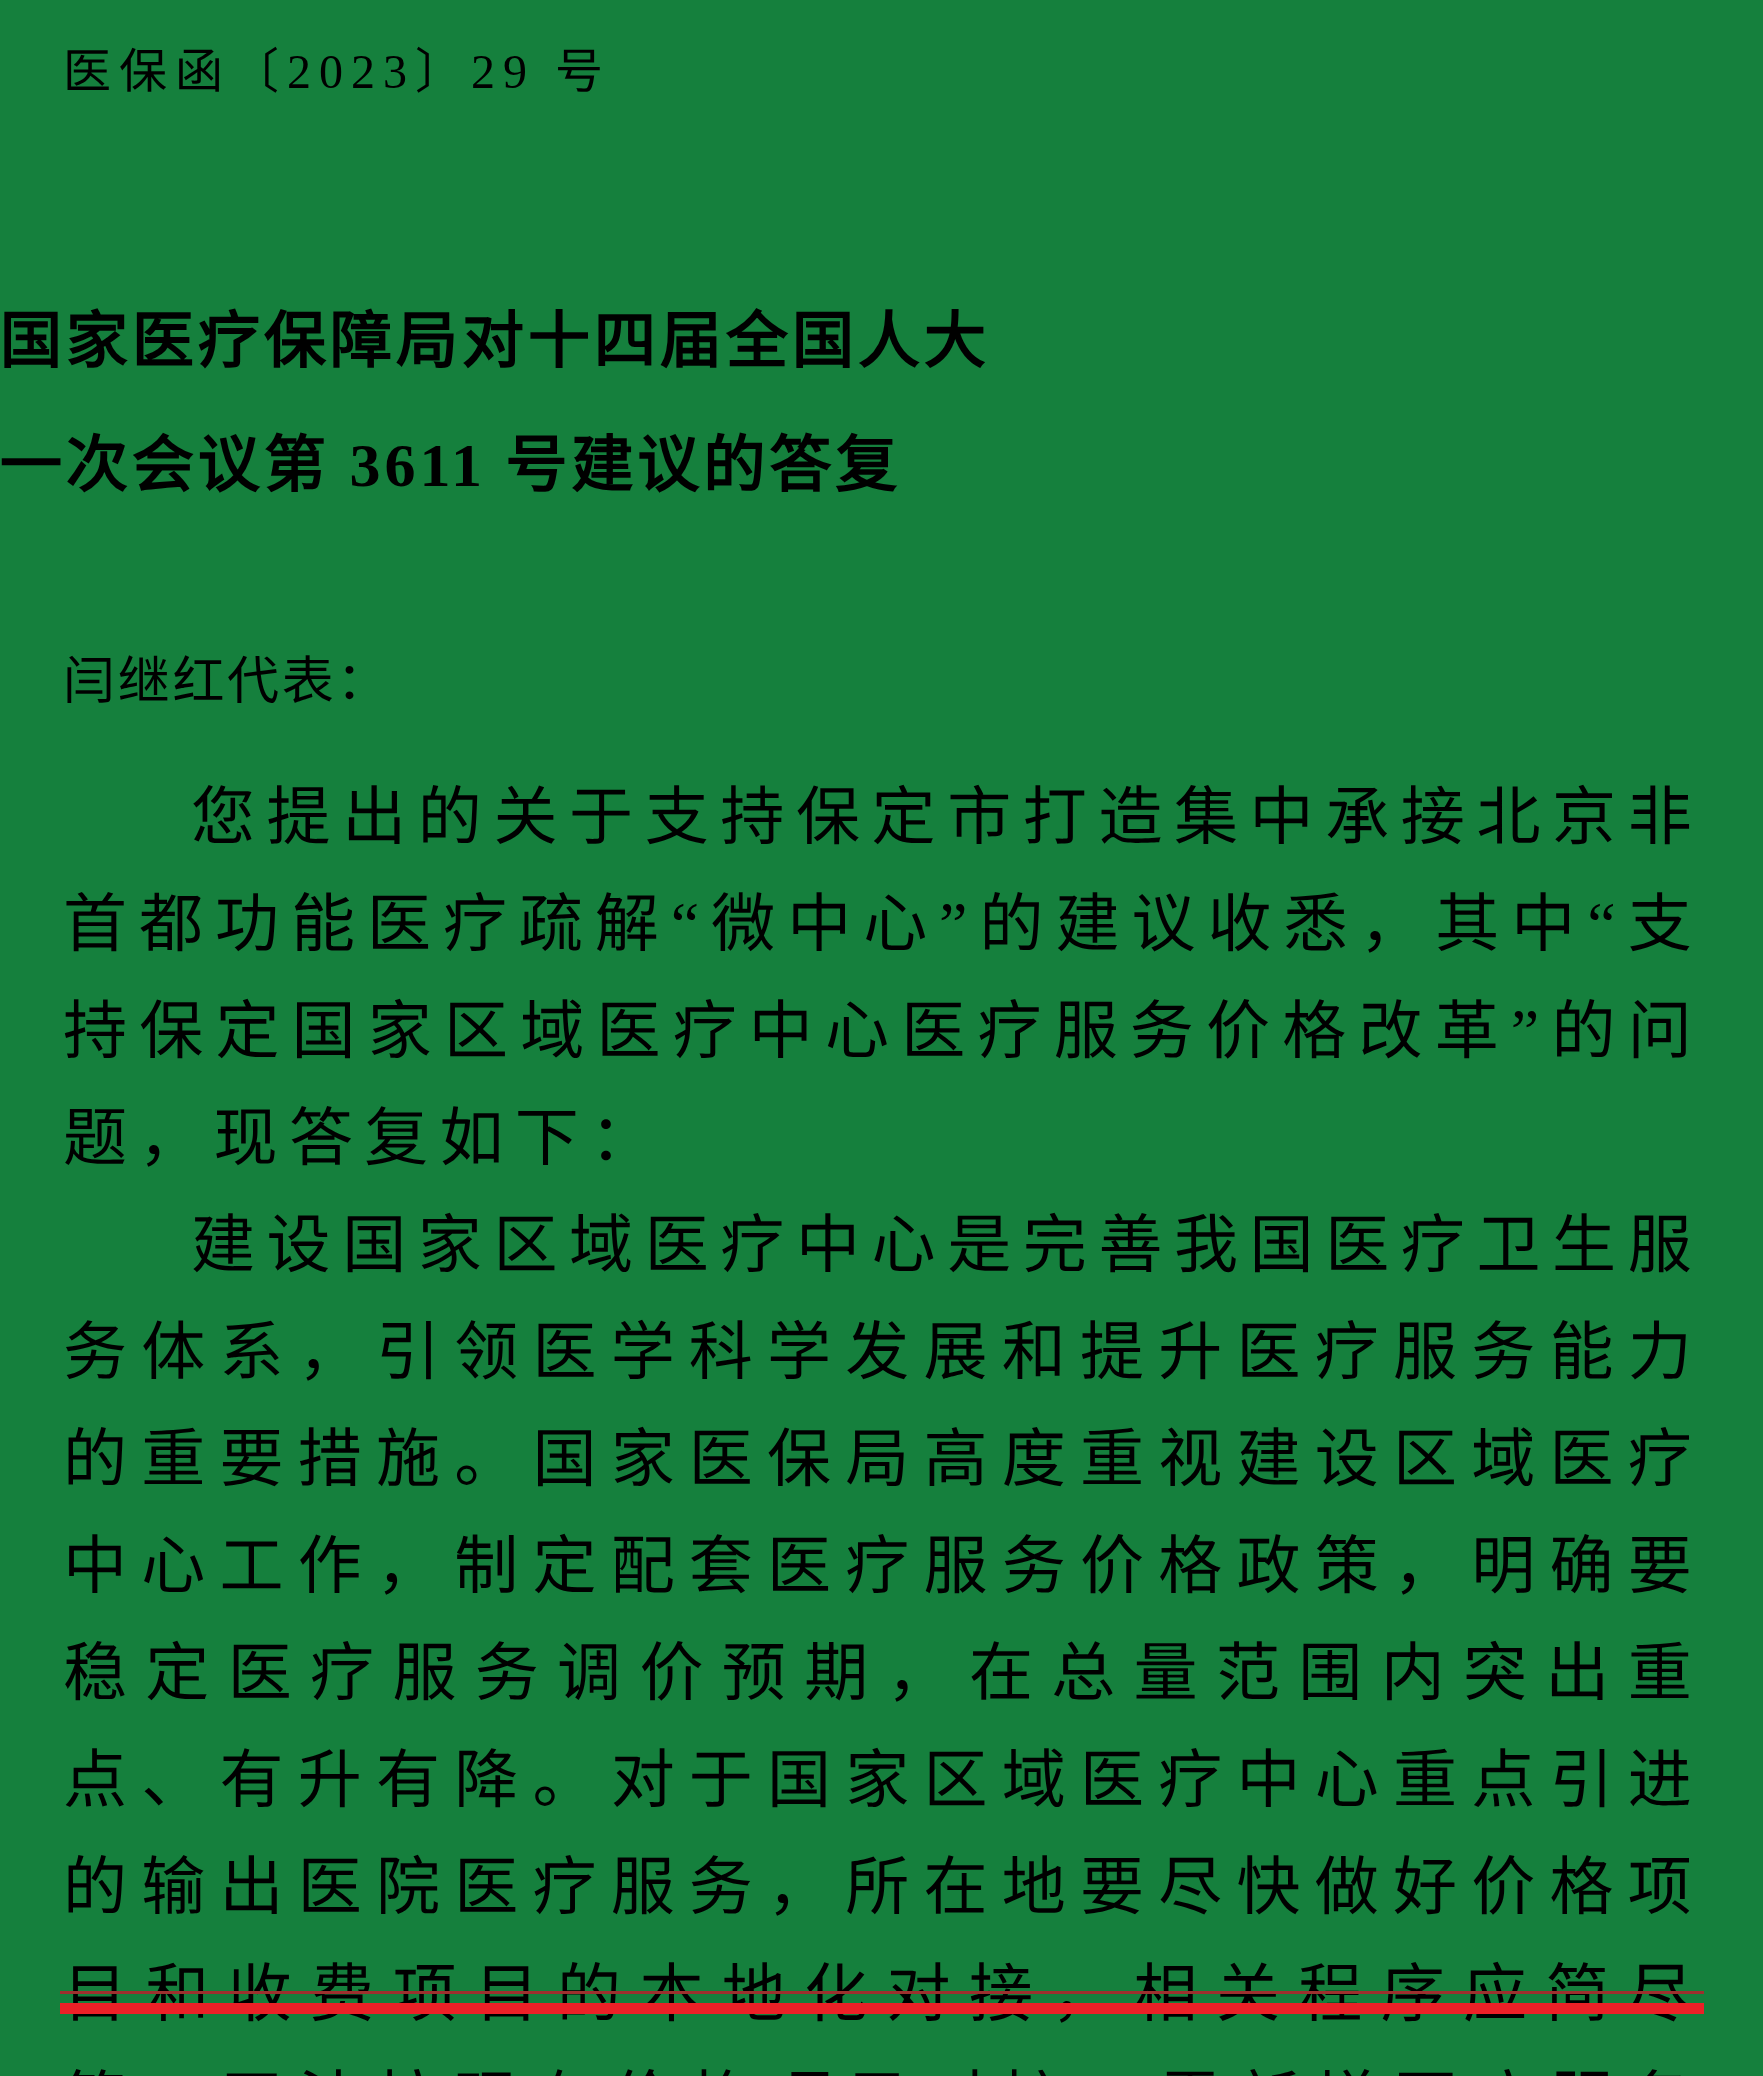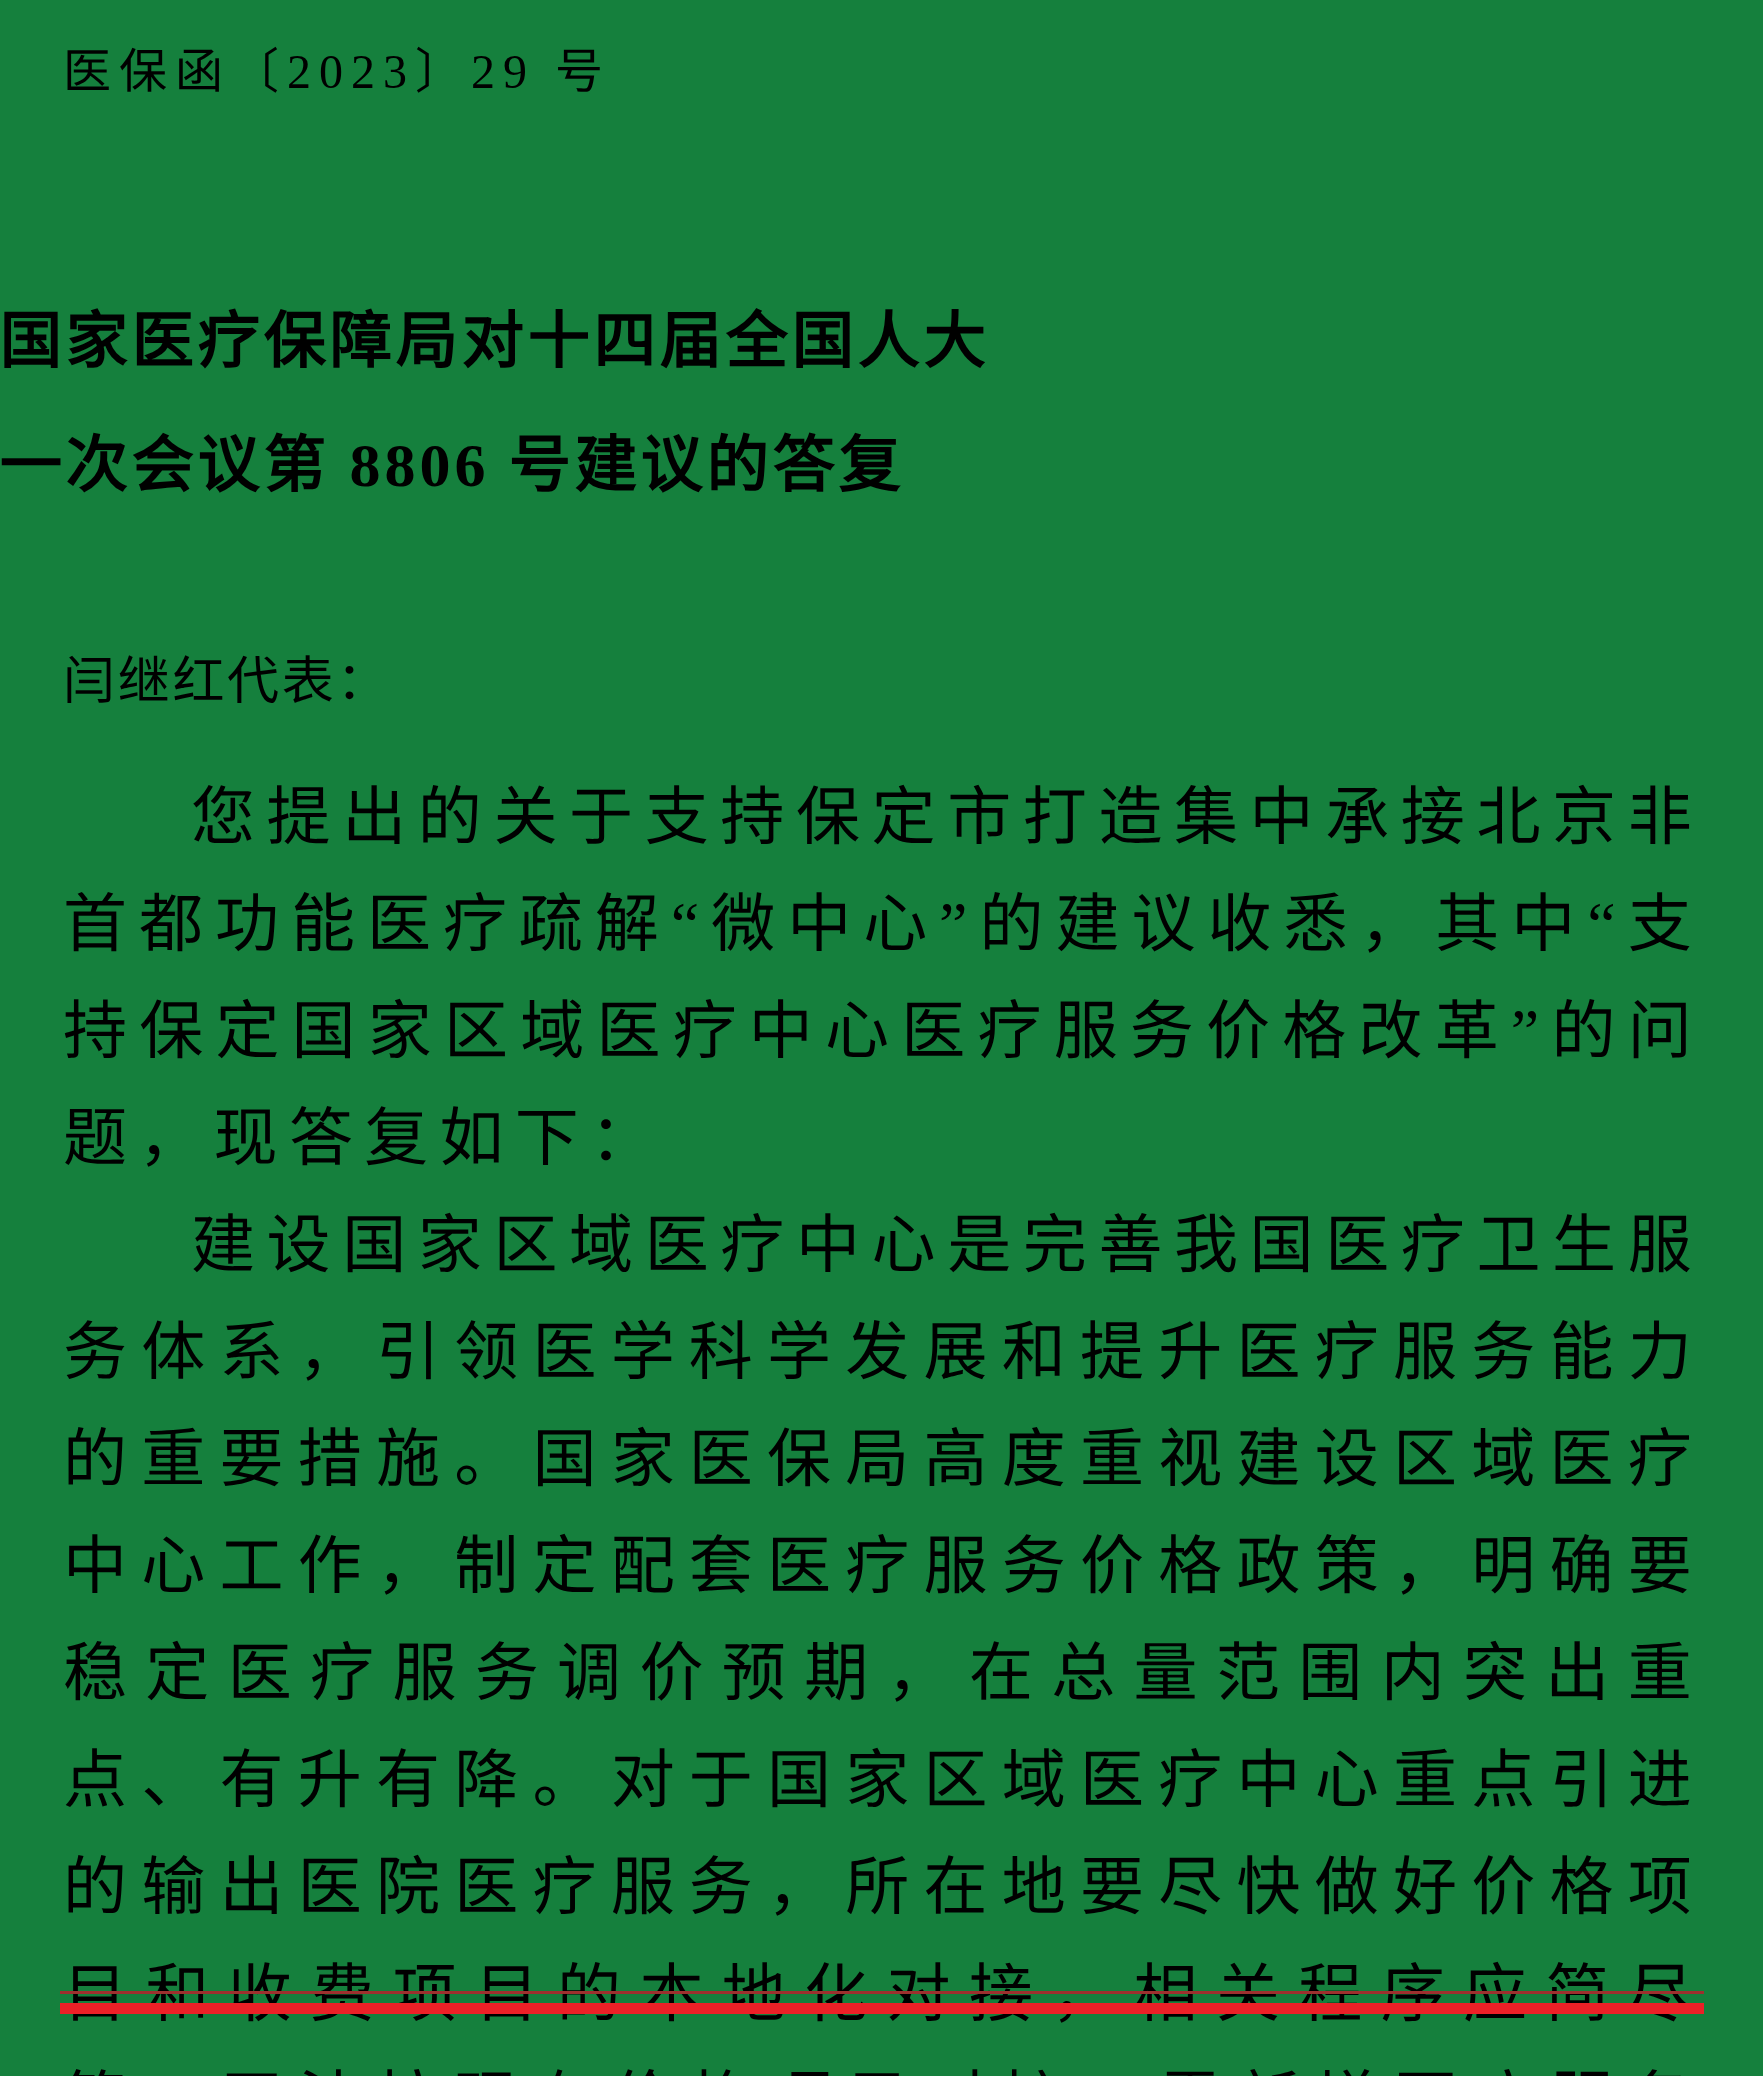--- a/index.html
+++ b/index.html
@@ -77,21 +77,21 @@
 </style>
 </head>
 <body>
 
 <div class="page">
 
   <div class="doc-number">医保函〔2023〕29 号</div>
 
   <div class="title">
     <div>国家医疗保障局对十四届全国人大</div>
-    <div>一次会议第 8806 号建议的答复</div>
+    <div>一次会议第 3611 号建议的答复</div>
   </div>
 
   <div class="salutation">闫继红代表：</div>
 
   <div class="body-text">
 
   <p>您提出的关于支持保定市打造集中承接北京非首都功能医疗疏解“微中心”的建议收悉，其中“支持保定国家区域医疗中心医疗服务价格改革”的问题，现答复如下：</p>
       <p>建设国家区域医疗中心是完善我国医疗卫生服务体系，引领医学科学发展和提升医疗服务能力的重要措施。国家医保局高度重视建设区域医疗中心工作，制定配套医疗服务价格政策，明确要稳定医疗服务调价预期，在总量范围内突出重点、有升有降。对于国家区域医疗中心重点引进的输出医院医疗服务，所在地要尽快做好价格项目和收费项目的本地化对接，相关程序应简尽简；无法按现有价格项目对接、需新增医疗服务价格项目的，要开辟绿色通道，减少不必要的审核论证环节；对于国家区域医疗</p>
     </div>
 

